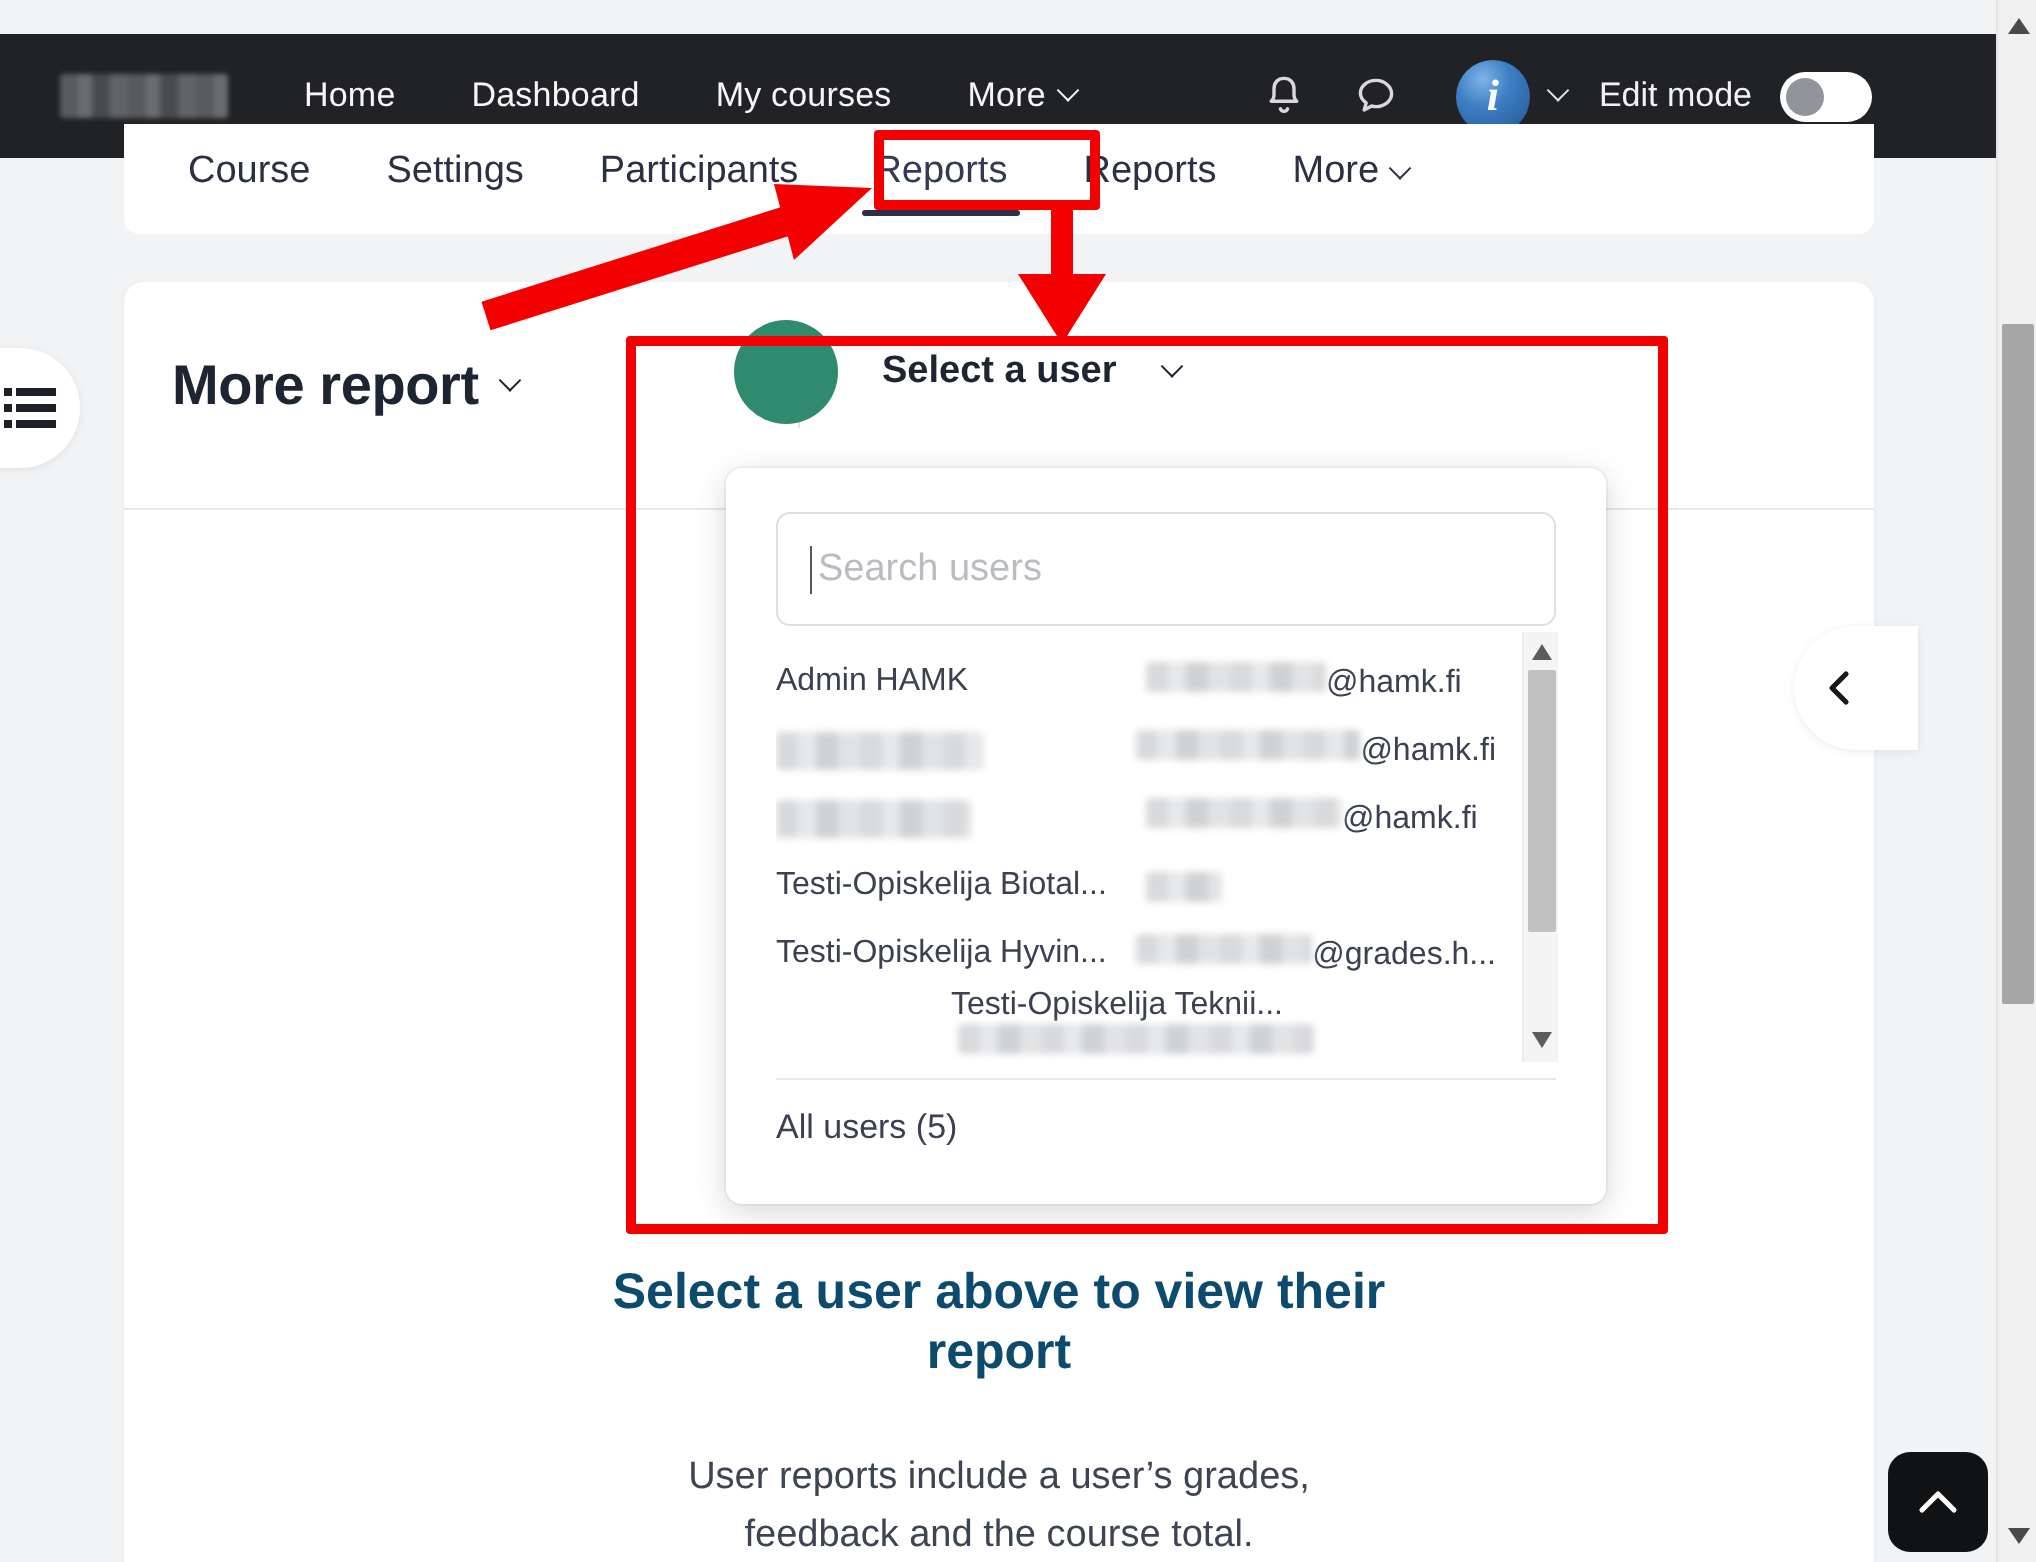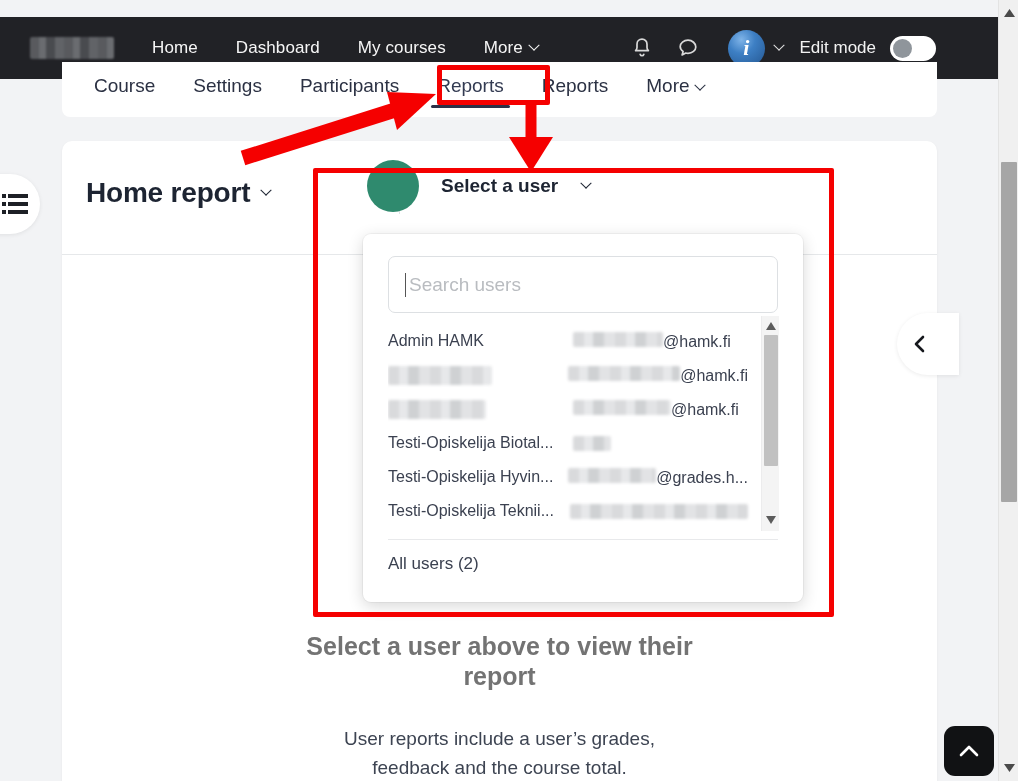--- a/index.html
+++ b/index.html
@@ -160,21 +160,21 @@
   #list-sb-down { bottom: 2px; }
 
   #list-divider { position: absolute; left: 25px; top: 305px; width: 390px; height: 1px; background: #e8e9eb; }
   #all-users {
     position: absolute; left: 25px; top: 320px; font-size: 17px; color: #3b4150; cursor: pointer;
   }
 
   
   #empty-state { position: absolute; left: 0; right: 0; top: 490px; text-align: center; }
   #empty-title {
-    font-size: 25px; font-weight: bold; color: #737373; line-height: 1.2;
+    font-size: 25px; font-weight: bold; color: #0c4a6e; line-height: 1.2;
     max-width: 430px; margin: 0 auto;
   }
   #empty-sub {
     margin-top: 33px; font-size: 19px; color: #3d4452; line-height: 1.55;
     max-width: 360px; margin-left: auto; margin-right: auto;
   }
 
   
   #index-drawer-toggle {
     position: absolute; left: -20px; top: 174px; width: 60px; height: 60px;
@@ -275,21 +275,21 @@
         <div class="tab">
           <span>More</span><span class="caret"></span>
         </div>
       </div>
     </div>
 
     <div id="report-card">
 
       <div id="report-header">
         <div id="report-title-wrap">
-          <span id="report-title">Home report</span>
+          <span id="report-title">More report</span>
           <span class="caret" id="report-title-caret"></span>
         </div>
 
         <div id="select-divider"></div>
 
         <div id="user-select-row">
           <div id="select-avatar" style="background: rgb(47, 138, 110);"></div>
           <div id="select-user-btn">
             <span id="select-user-label">Select a user</span>
             <span class="caret" id="select-user-caret"></span>
@@ -333,21 +333,21 @@
                 <span class="redact" style="width: 38px;"></span>
               </span>
             </div>
             <div class="user-row" style="top: 136px;">
               <span class="user-name">Testi-Opiskelija Hyvin...</span>
               <span class="user-email">
                 <span class="redact" style="width: 88px;"></span>
                 <span>@grades.h...</span>
               </span>
             </div>
-            <div class="user-row" style="top: 170px;">
+            <div class="user-row" style="top: 170px; flex-direction: column;">
               <span class="user-name">Testi-Opiskelija Teknii...</span>
               <span class="user-email">
                 <span class="redact" style="width: 178px;"></span>
               </span>
             </div>
           </div>
 
         <div id="list-scrollbar">
           <span class="sb-arrow" id="list-sb-up">
             <svg viewBox="0 0 10 8">
@@ -356,21 +356,21 @@
           </span>
           <span id="list-sb-thumb"></span>
           <span class="sb-arrow" id="list-sb-down">
             <svg viewBox="0 0 10 8">
                 <polygon points="0,0 10,0 5,8"></polygon>
               </svg>
           </span>
         </div>
 
         <div id="list-divider"></div>
-        <div id="all-users">All users (2)</div>
+        <div id="all-users">All users (5)</div>
       </div>
 
       <div id="empty-state">
         <div id="empty-title">Select a user above to view their report</div>
         <div id="empty-sub">User reports include a user’s grades, feedback and the course total.</div>
       </div>
 
       <div id="right-drawer-toggle">
         <svg viewBox="0 0 20 24" fill="none" stroke="#16181d" stroke-width="2.6" stroke-linecap="round" stroke-linejoin="round">
           <polyline points="13,5 6,12 13,19"></polyline>

